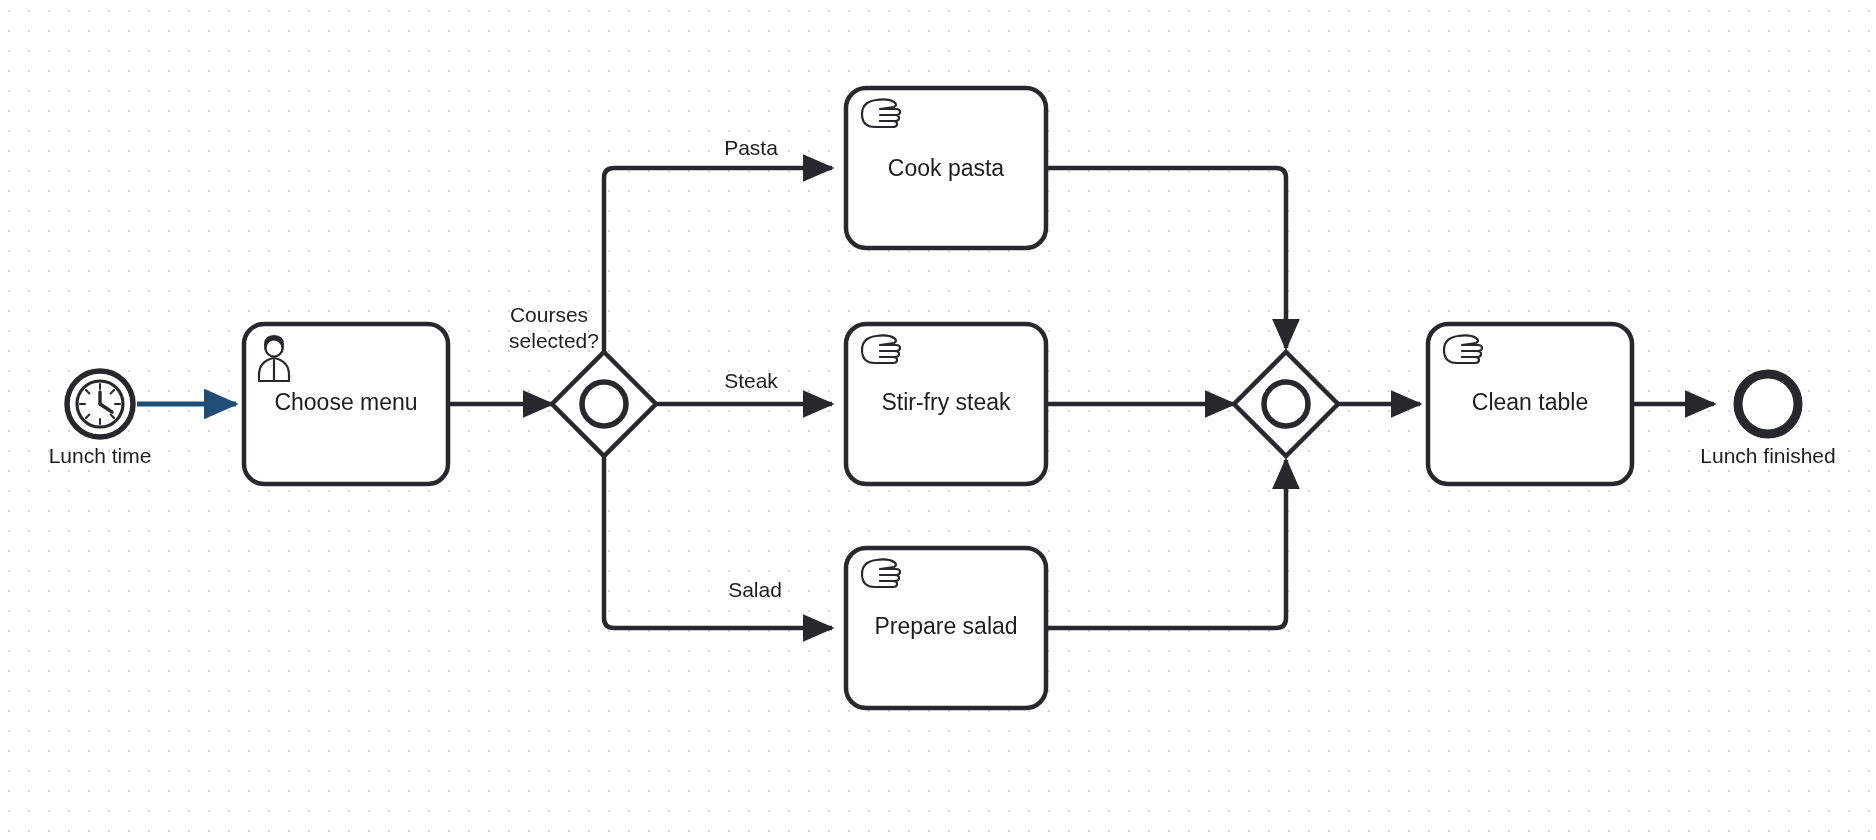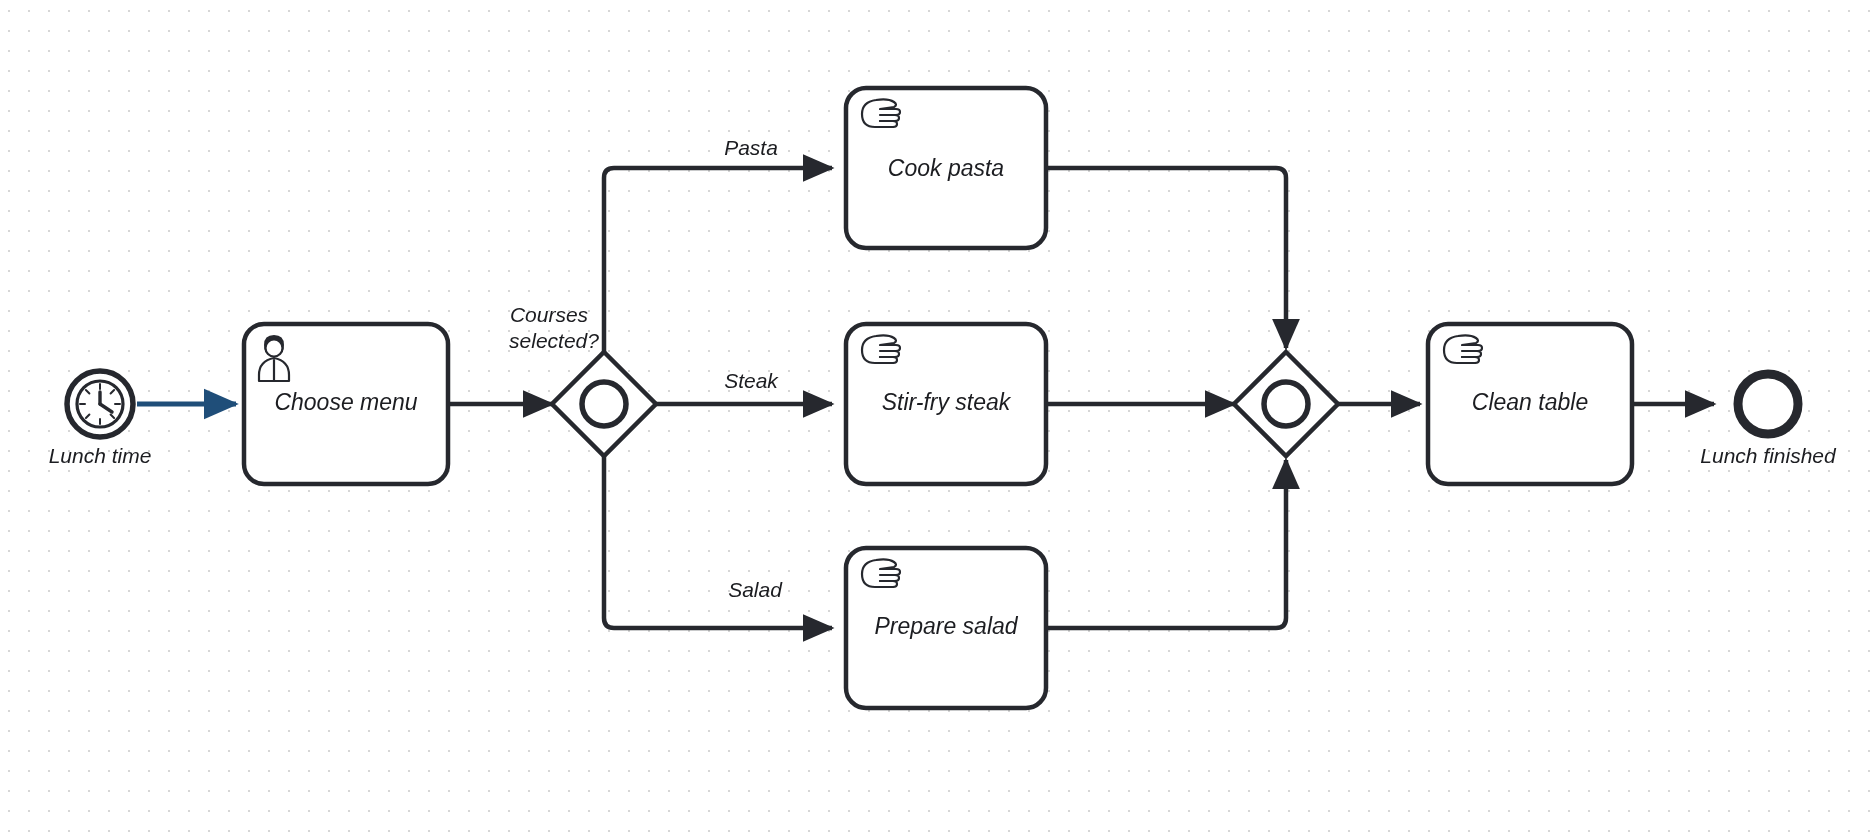--- a/index.html
+++ b/index.html
@@ -13,21 +13,20 @@
   #canvas {
     position: relative;
     width: 1876px;
     height: 840px;
     background-color: #ffffff;
     background-image:
       radial-gradient(circle at 1px 1px, #d6d6d6 1.1px, transparent 1.2px);
     background-size: 20px 20px;
     background-position: 8px 10px;
     overflow: hidden;
-    font-style: italic;
   }
   #diagram-svg {
     position: absolute;
     left: 0;
     top: 0;
     width: 1876px;
     height: 840px;
   }
   .flow-path {
     fill: none;

